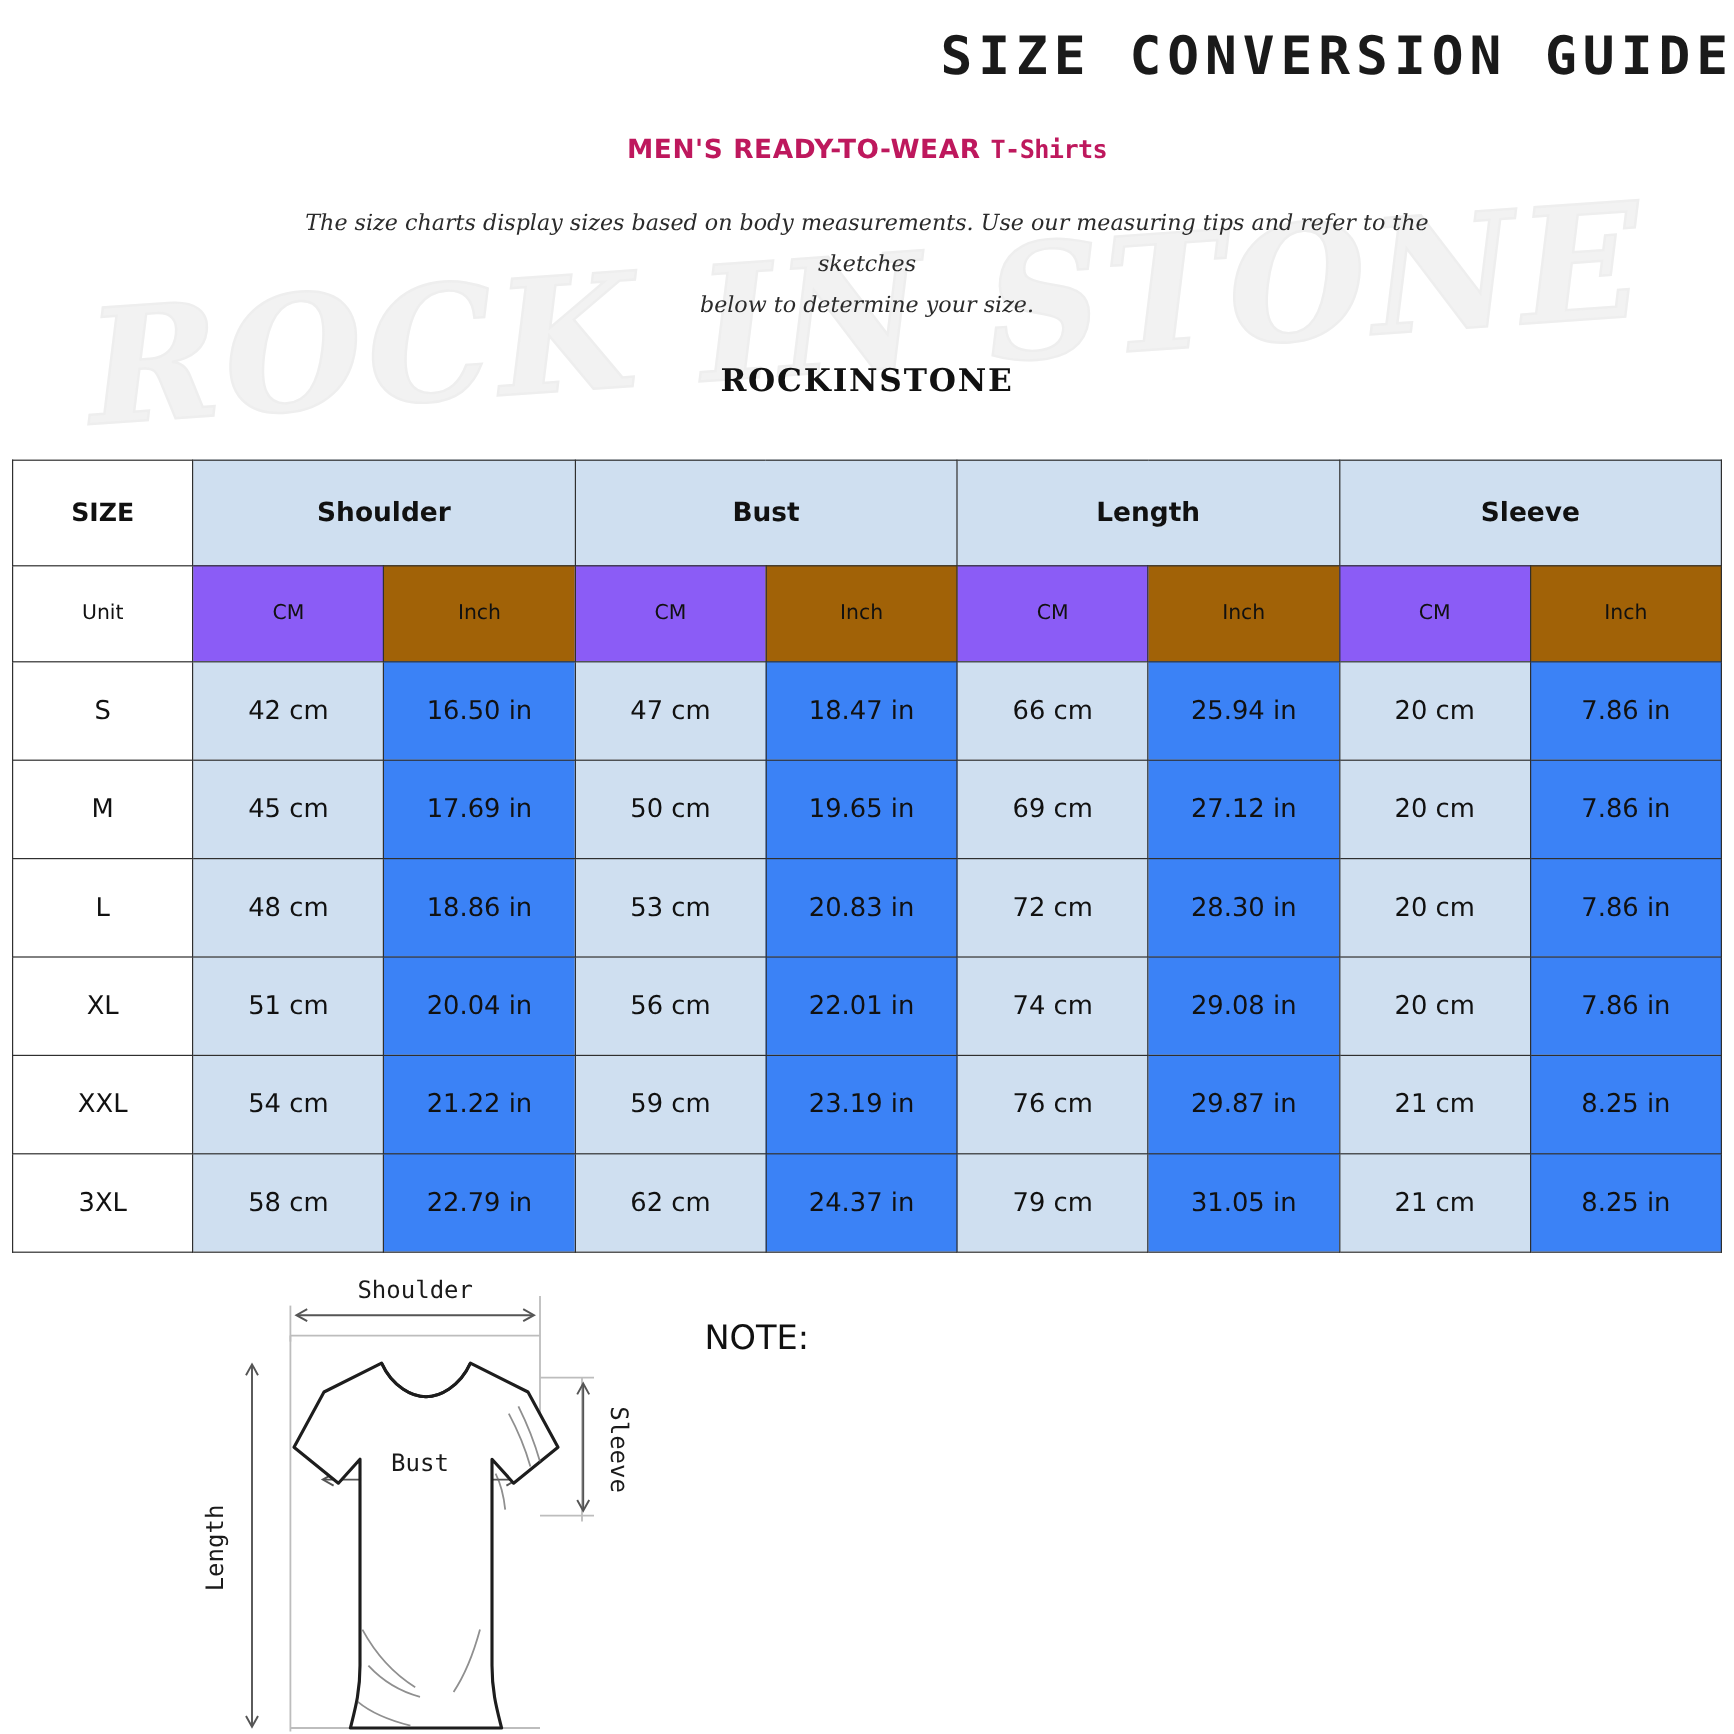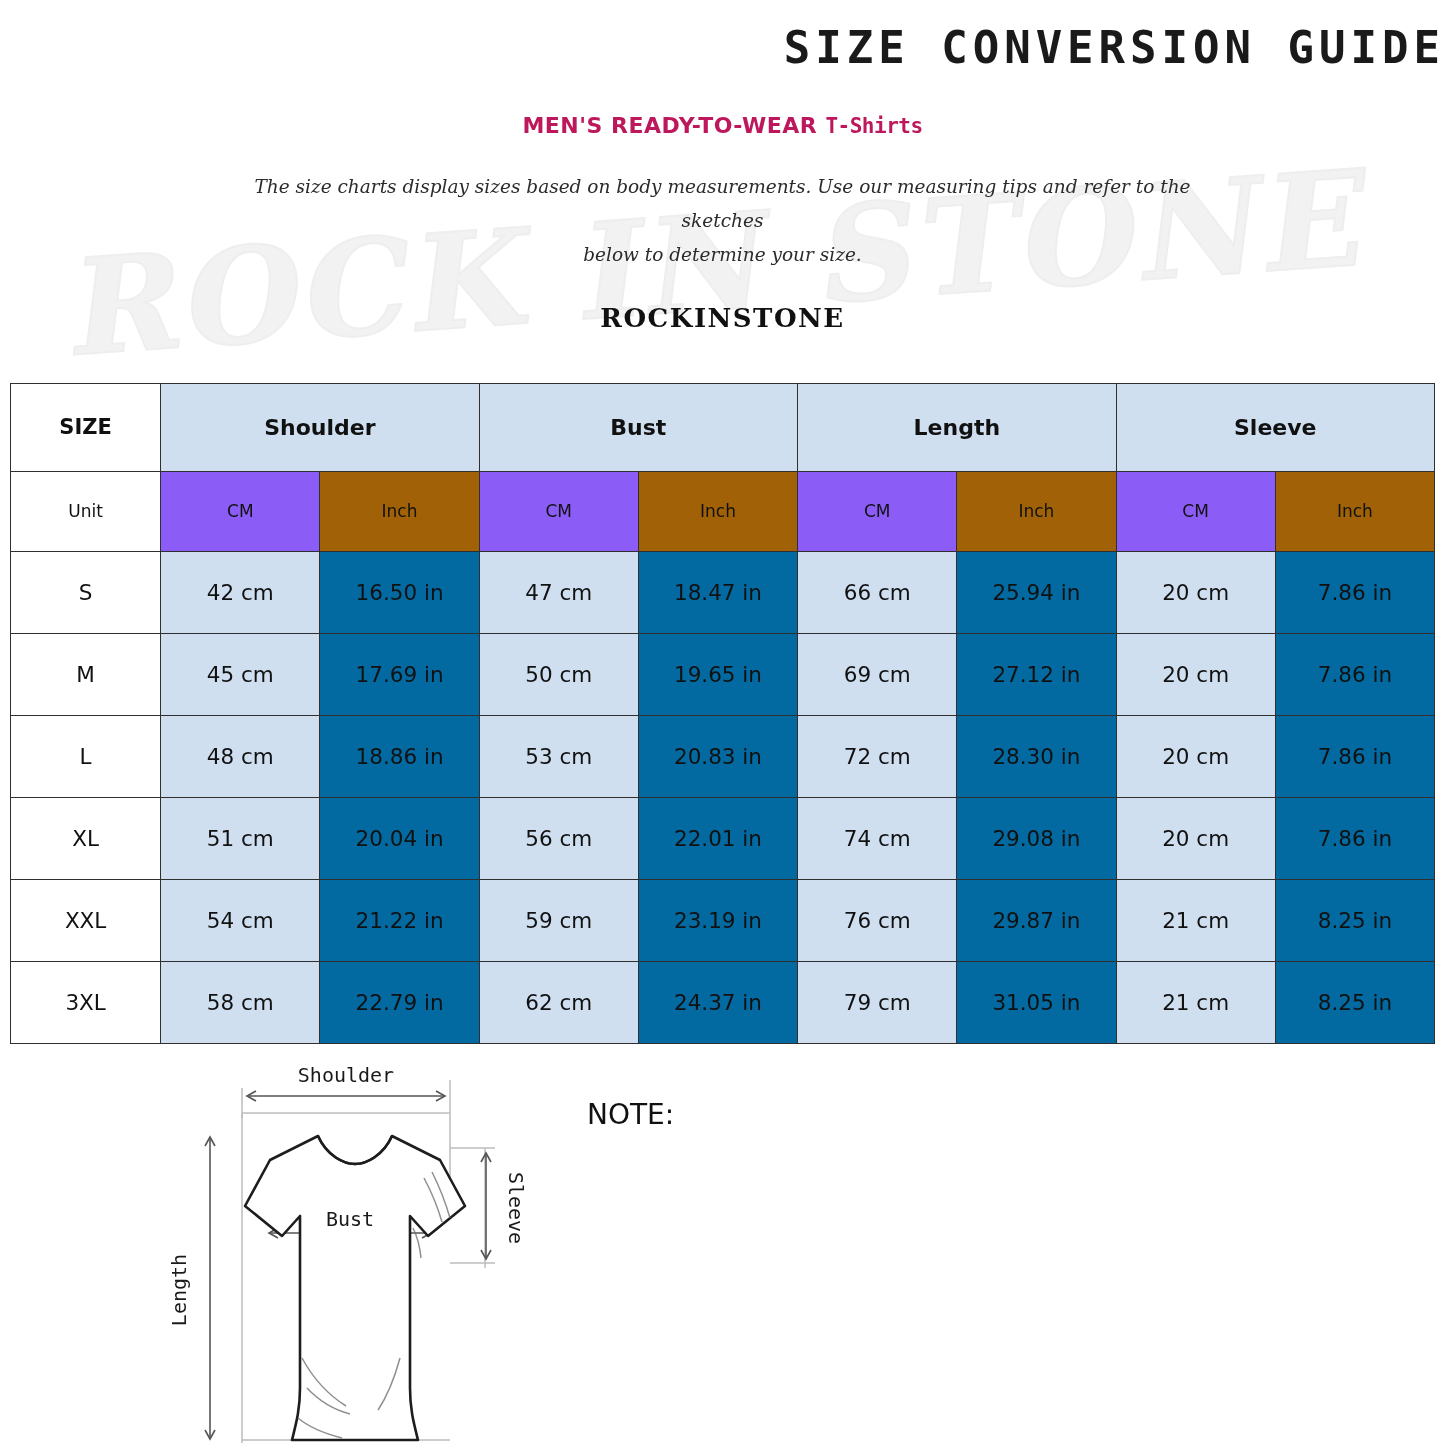--- a/index.html
+++ b/index.html
@@ -117,21 +117,21 @@
     font-weight: 400;
   }
   .unit-row td.cm { background: #8b5cf6; }
   .unit-row td.inch { background: #a16207; }
   .unit-row td.size-col { background: #ffffff; }
   tbody tr.data-row td {
     height: 82px;
     font-size: 21.5px;
   }
   td.cm { background: #cfdff0; }
-  td.inch { background: #0369a1; }
+  td.inch { background: #3b82f6; }
   td.size-col { background: #ffffff; }
 
   
   .bottom {
     position: relative; z-index: 2;
     display: flex;
     margin-top: 14px;
     padding-left: 10px;
   }
   .sketch {

